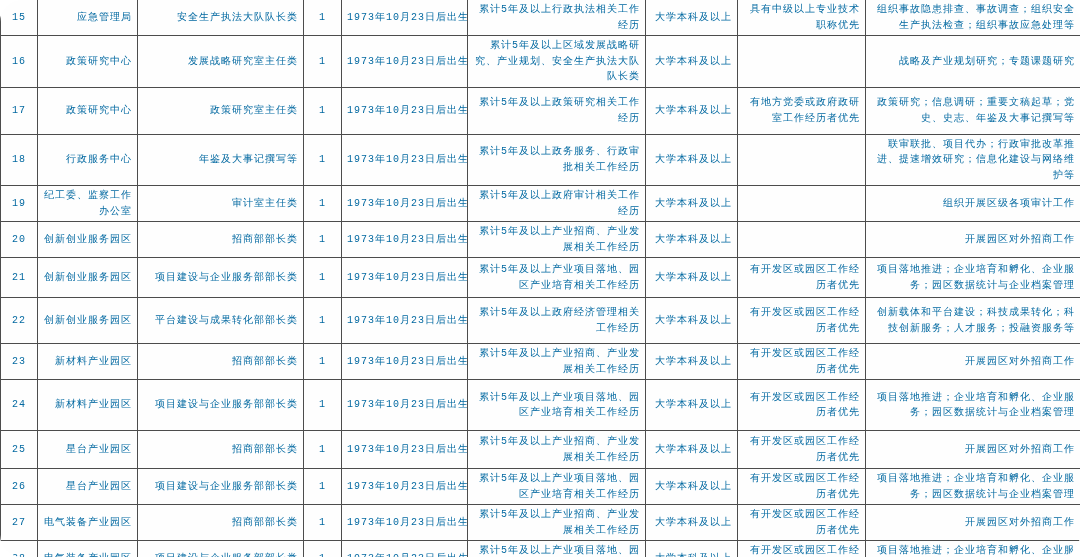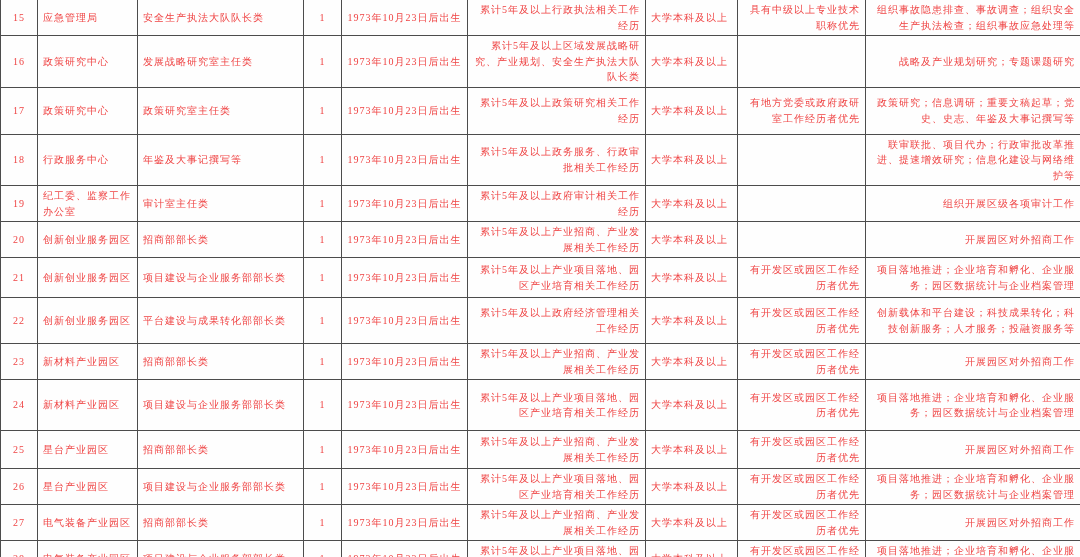--- a/index.html
+++ b/index.html
@@ -6,22 +6,23 @@
     margin: 0;
     padding: 0;
     background: #ffffff;
   }
   .screenshot {
     position: relative;
     width: 1080px;
     height: 557px;
     overflow: hidden;
     background: #fefefe;
-    font-family: Liberation Serif, serif;
-    color: #ef4444;
+    font-family: Liberation Mono, monospace;
+    color: #0369a1;
+    border-radius: 22px;
   }
   table.positions {
     border-collapse: collapse;
     table-layout: fixed;
     width: 1080px;
     margin-top: -1px;
     margin-left: 0;
   }
   table.positions td {
     border: 1px solid #4c4c4c;
@@ -29,21 +30,21 @@
     font-size: 10px;
     line-height: 1.55;
     letter-spacing: 1px;
     vertical-align: middle;
     overflow: hidden;
     word-break: break-all;
     box-sizing: border-box;
   }
   
   td.col-num, td.col-count, td.col-birth { text-align: center; }
-  td.col-dept, td.col-pos, td.col-edu { text-align: left; letter-spacing: 2px; }
+  td.col-dept, td.col-pos, td.col-edu { text-align: right; letter-spacing: 2px; }
   
   td.col-exp, td.col-pref, td.col-duty { text-align: right; letter-spacing: 0.5px; }
   td.col-num { font-size: 11px; letter-spacing: 0; }
   td.col-count { font-size: 11px; letter-spacing: 0; }
   td.col-birth { letter-spacing: 0.5px; white-space: nowrap; }
 </style>
 </head>
 <body>
 
 <div class="screenshot">

